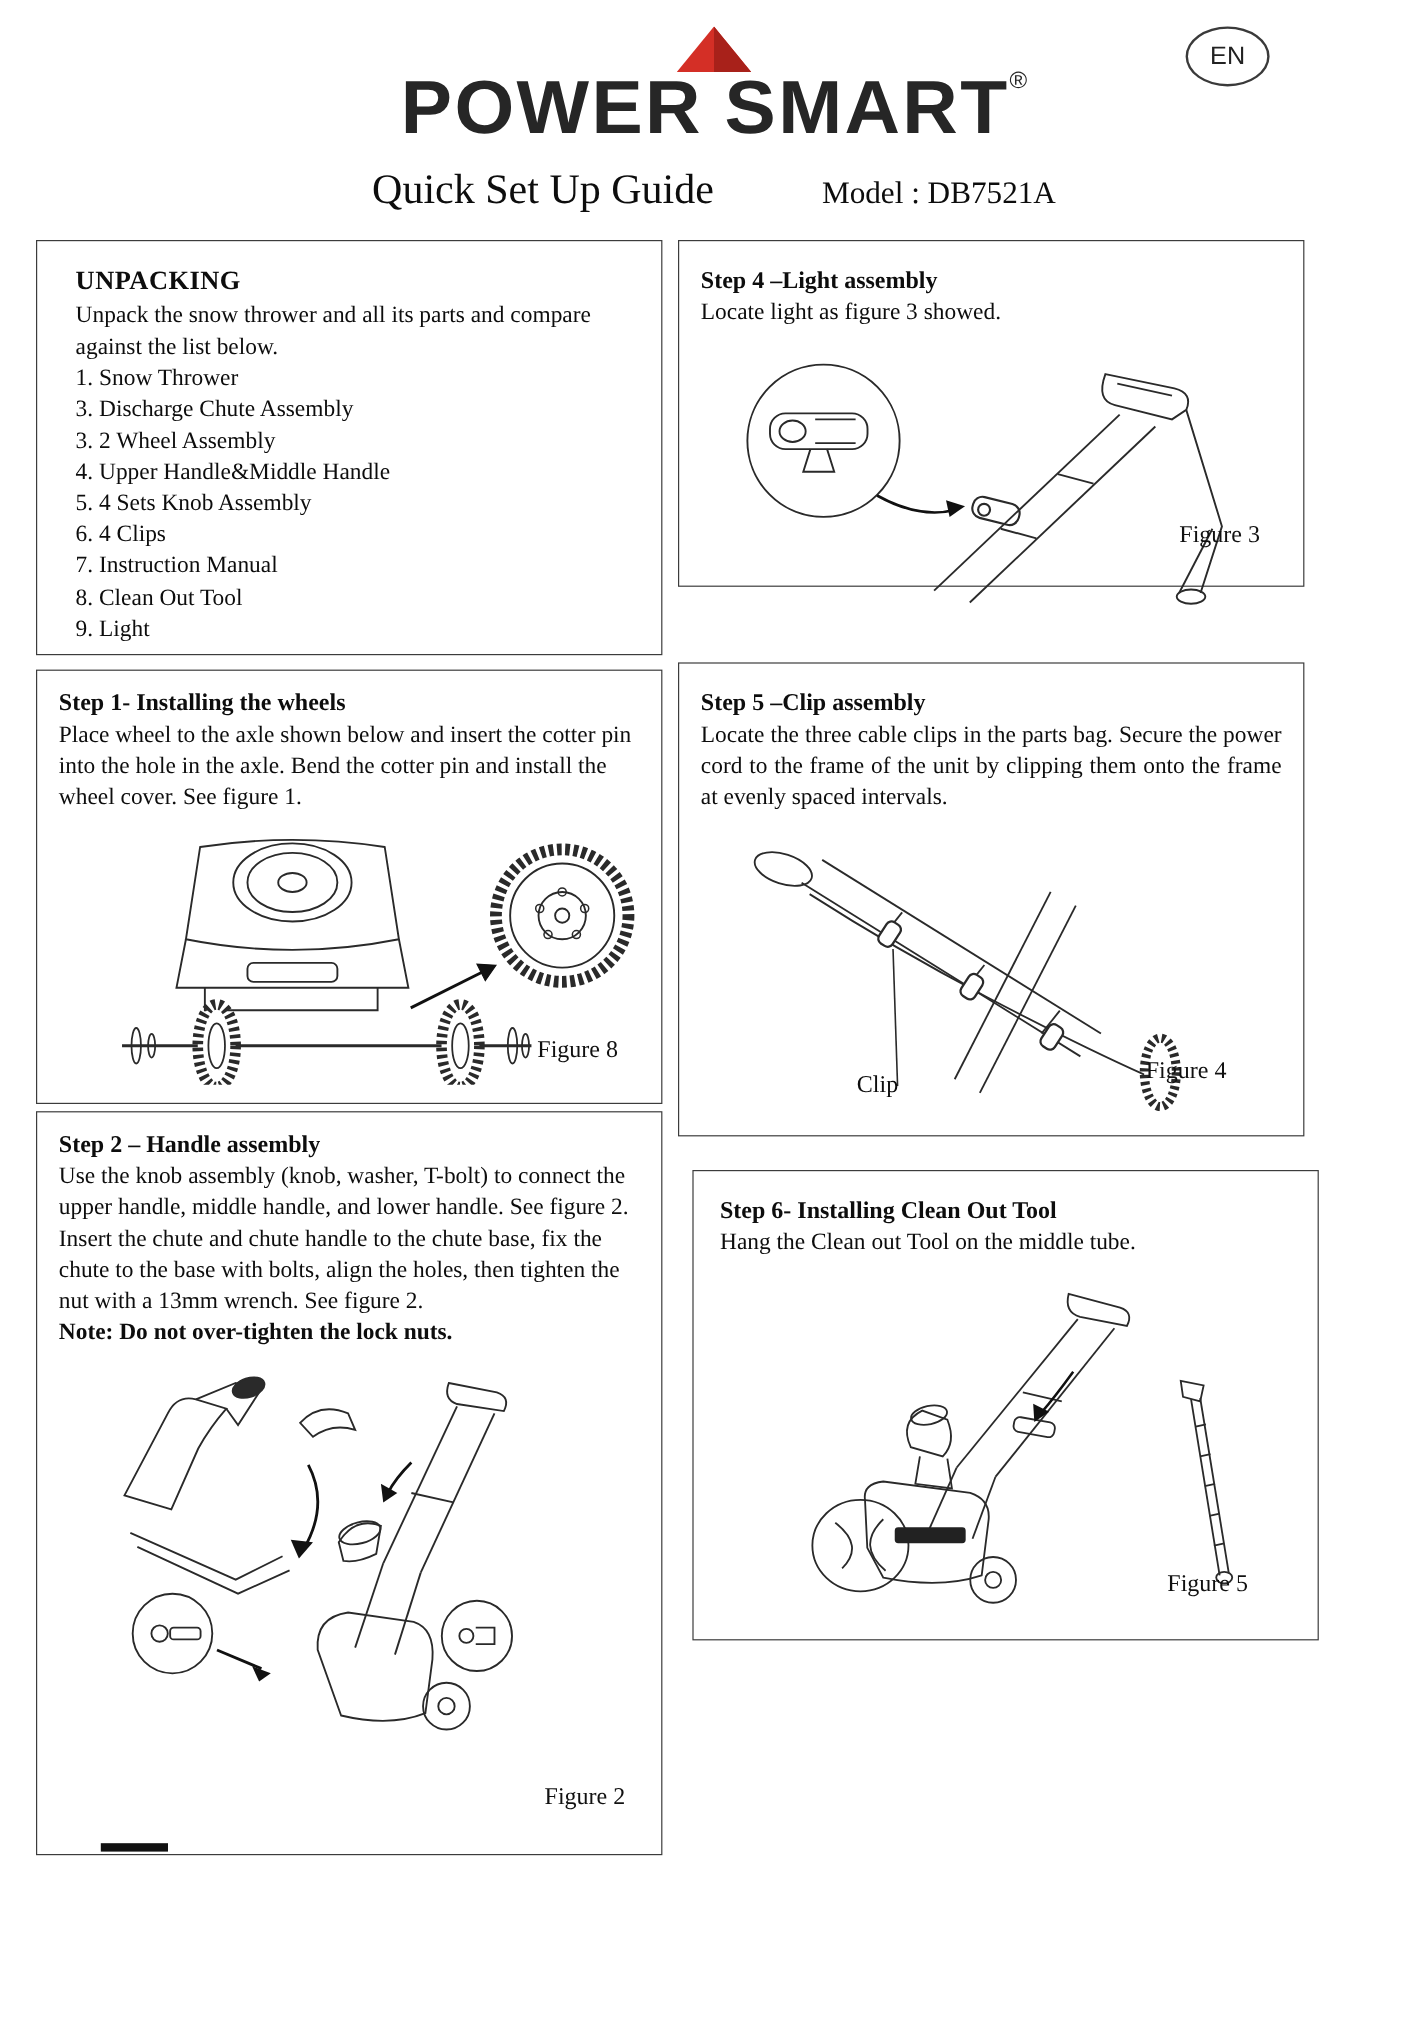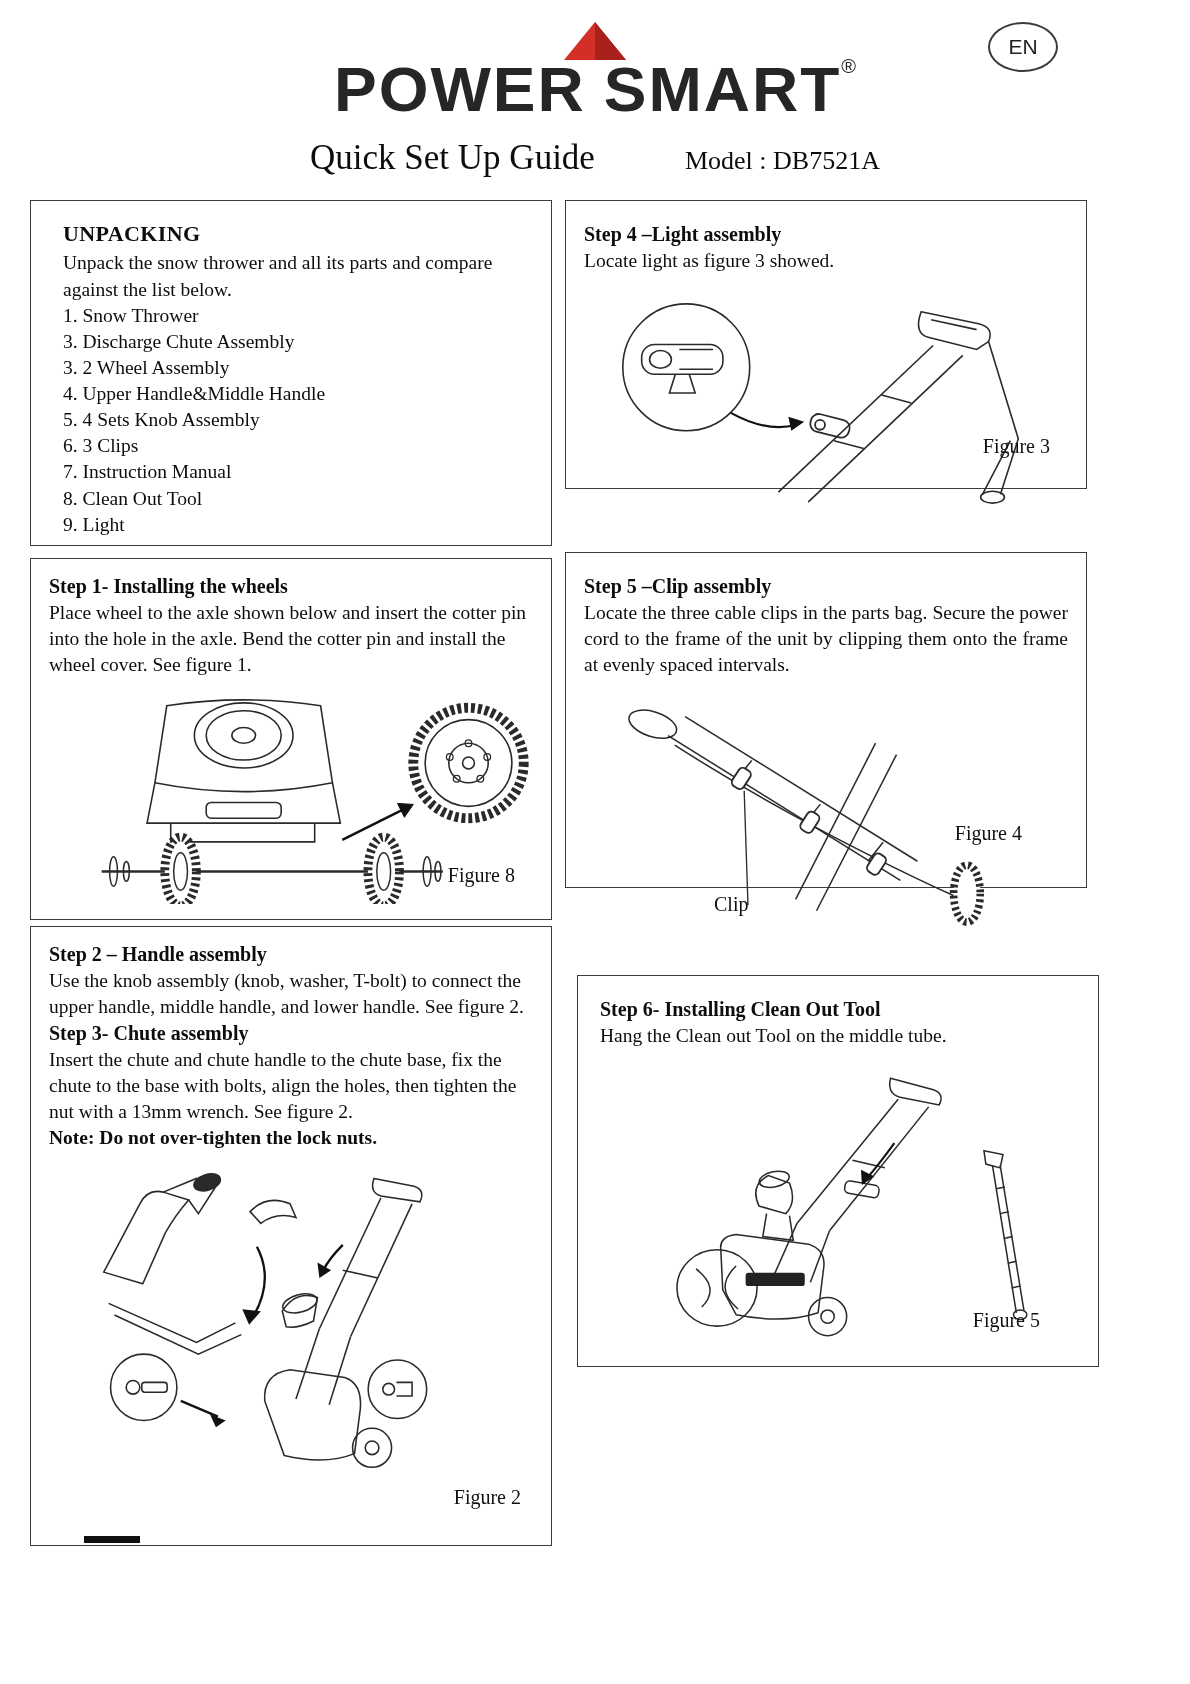--- a/index.html
+++ b/index.html
@@ -44,21 +44,21 @@
     position:absolute;
     border:1.5px solid #3c3c3c;
     background:#fff;
     padding:14px 18px;
     font-size:19.5px; line-height:1.34;
   }
   .box-unpacking { left:30px;  top:200px; width:522px; height:346px; padding-left:32px; padding-top:18px; }
   .box-step1     { left:30px;  top:558px; width:522px; height:362px; }
   .box-step23    { left:30px;  top:926px; width:522px; height:620px; }
   .box-step4     { left:565px; top:200px; width:522px; height:289px; padding-top:20px; }
-  .box-step5     { left:565px; top:552px; width:522px; height:336px; padding-top:20px; }
+  .box-step5     { left:565px; top:552px; width:522px; height:395px; padding-top:20px; }
   .box-step6     { left:577px; top:975px; width:522px; height:392px; padding-top:20px; padding-left:22px; }
 
   .sec-heading { font-weight:bold; font-size:22px; letter-spacing:0.4px; margin-bottom:2px; }
   .step-heading { font-weight:bold; font-size:20px; }
   .body-text { font-size:19.5px; }
   .justify { text-align:justify; }
   .note-text { font-weight:bold; }
 
   ul.parts-list { list-style:none; }
   ul.parts-list li { line-height:1.34; }
@@ -109,21 +109,21 @@
 
   <section class="box box-unpacking">
     <div class="sec-heading">UNPACKING</div>
     <div class="body-text">Unpack the snow thrower and all its parts and compare against the list below.</div>
     <ul class="parts-list">
       <li>1. Snow Thrower</li>
       <li>3. Discharge Chute Assembly</li>
       <li>3. 2 Wheel Assembly</li>
       <li>4. Upper Handle&amp;Middle Handle</li>
       <li>5. 4 Sets Knob Assembly</li>
-      <li>6. 3 Clips</li>
+      <li>6. 4 Clips</li>
       <li>7. Instruction Manual</li>
       <li>8. Clean Out Tool</li>
       <li>9. Light</li>
     </ul>
   </section>
 
   <section class="box box-step1">
     <div class="step-heading">Step 1- Installing the wheels</div>
     <div class="body-text">Place wheel to the axle shown below and insert the cotter pin into the hole in the axle. Bend the cotter pin and install the wheel cover. See figure 1.</div>
     <svg class="fig fig1" width="486" height="212" viewBox="0 0 490 215">
@@ -164,21 +164,20 @@
         <line x1="296" y1="150" x2="360" y2="118" stroke-width="2.5"></line>
         <polygon points="368,114 352,113 359,127"></polygon>
       </g>
     </svg>
     <span class="fig-caption cap1">Figure 8</span>
   </section>
 
   <section class="box box-step23">
     <div class="step-heading">Step 2 – Handle assembly</div>
     <div class="body-text">Use the knob assembly (knob, washer,  T-bolt) to connect the upper handle, middle handle, and lower handle. See figure 2.</div>
-    <div class="step-heading">Step 3- Chute assembly</div>
     <div class="body-text">Insert the chute and chute handle to the chute base, fix the chute to the base with bolts, align the holes, then tighten the nut with a 13mm wrench. See figure 2.</div>
     <div class="body-text note-text">Note: Do not over-tighten the lock nuts.</div>
     <svg class="fig fig2" width="490" height="322" viewBox="0 0 500 330">
       <g fill="none" stroke="#2a2a2a" stroke-width="1.6">
 
         <path d="M55,118 L92,48 Q100,32 116,36 L142,44 Q128,60 118,78 L95,130 Z"></path>
         <path d="M116,36 L150,22 L170,30 L152,58 L142,44"></path>
         <ellipse cx="161" cy="26" rx="14" ry="8" transform="rotate(-18 161 26)" fill="#2a2a2a"></ellipse>
 
         <path d="M205,56 Q222,38 246,48 L252,62 Q232,56 216,68 Z"></path>

